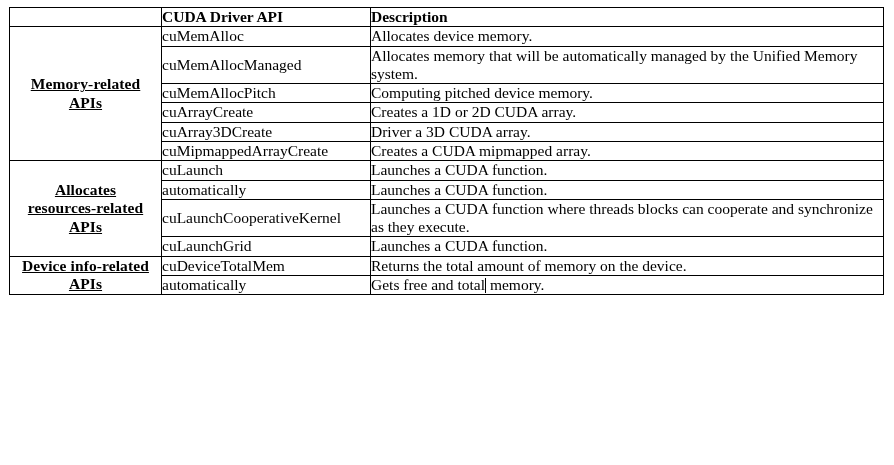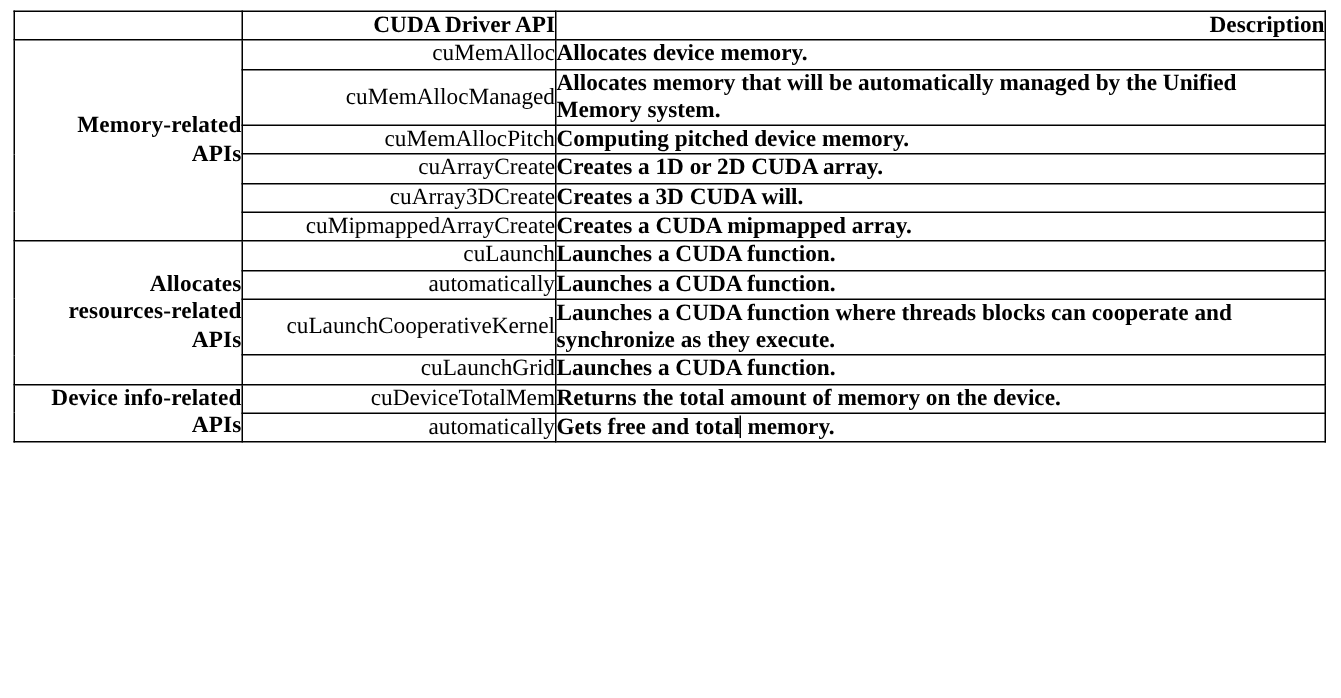--- a/index.html
+++ b/index.html
@@ -35,41 +35,41 @@
 
   table.api-table td {
     border: 1px solid #000000;
     vertical-align: middle;
     font-size: 15.5px;
     line-height: 1.18;
     padding: 0;
   }
   
   td.group-cell {
-    text-align: right;
+    text-align: center;
     font-weight: bold;
     font-size: 15px;
     padding: 2px 6px;
     letter-spacing: 0.1px;
+    text-decoration: underline;
   }
   
   td.api-cell {
-    text-align: right;
+    text-align: left;
     padding: 5px 4px;
     white-space: nowrap;
   }
   
   td.desc-cell {
     text-align: left;
     padding: 5px 7px;
-    font-weight: bold;
   }
   
   td.head-cell {
-    text-align: right;
+    text-align: left;
     font-weight: bold;
     font-size: 15.5px;
     padding: 8px 4px;
   }
   td.head-blank {
     border: 1px solid #000000;
   }
   .caret {
     display: inline-block;
     width: 1px;
@@ -114,21 +114,21 @@
       <tr>
         <td class="api-cell">cuMemAllocPitch</td>
         <td class="desc-cell">Computing pitched device memory.</td>
       </tr>
       <tr>
         <td class="api-cell">cuArrayCreate</td>
         <td class="desc-cell">Creates a 1D or 2D CUDA array.</td>
       </tr>
       <tr>
         <td class="api-cell">cuArray3DCreate</td>
-        <td class="desc-cell">Creates a 3D CUDA will.</td>
+        <td class="desc-cell">Driver a 3D CUDA array.</td>
       </tr>
       <tr>
         <td class="api-cell">cuMipmappedArrayCreate</td>
         <td class="desc-cell">Creates a CUDA mipmapped array.</td>
       </tr>
 
       <tr>
         <td class="group-cell" rowspan="4">
           <div>Allocates</div>
           <div>resources-related</div>

